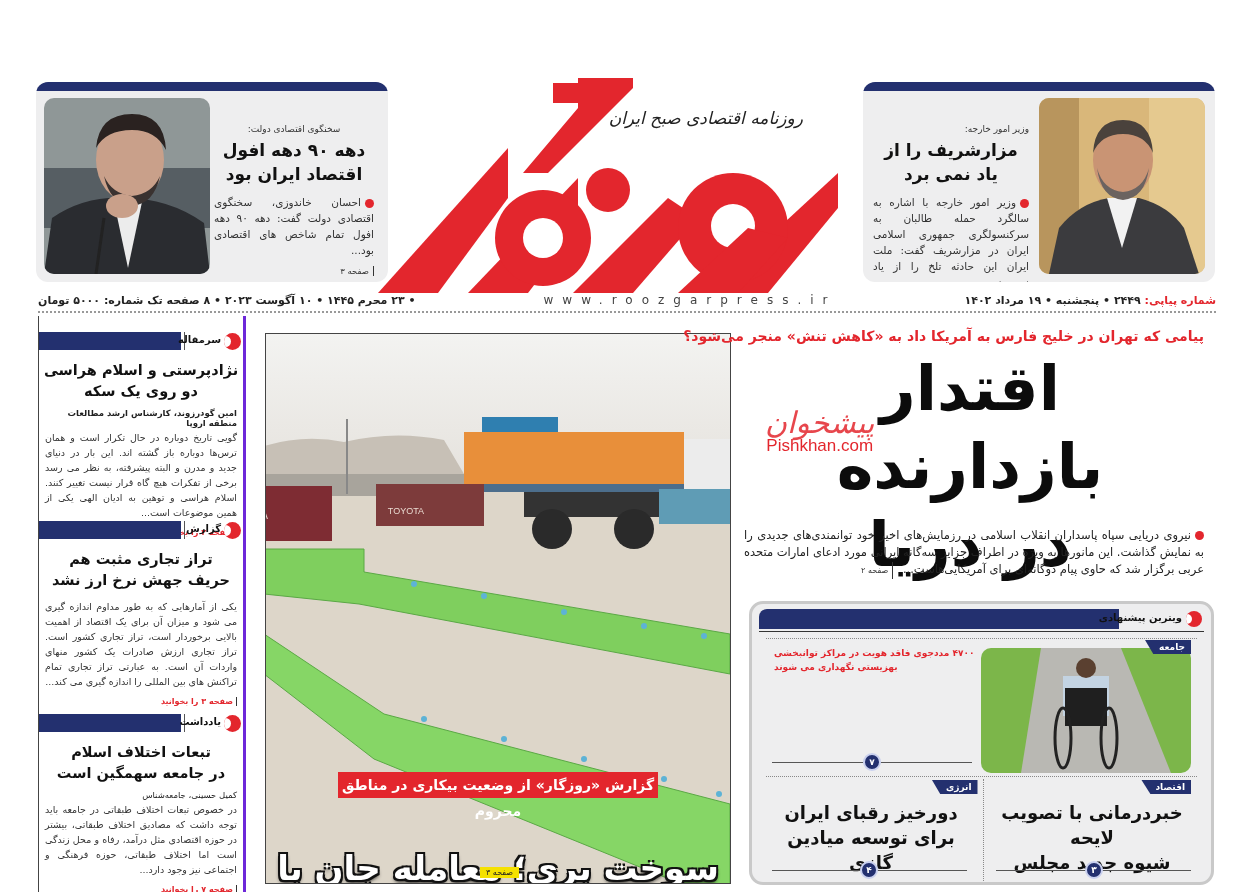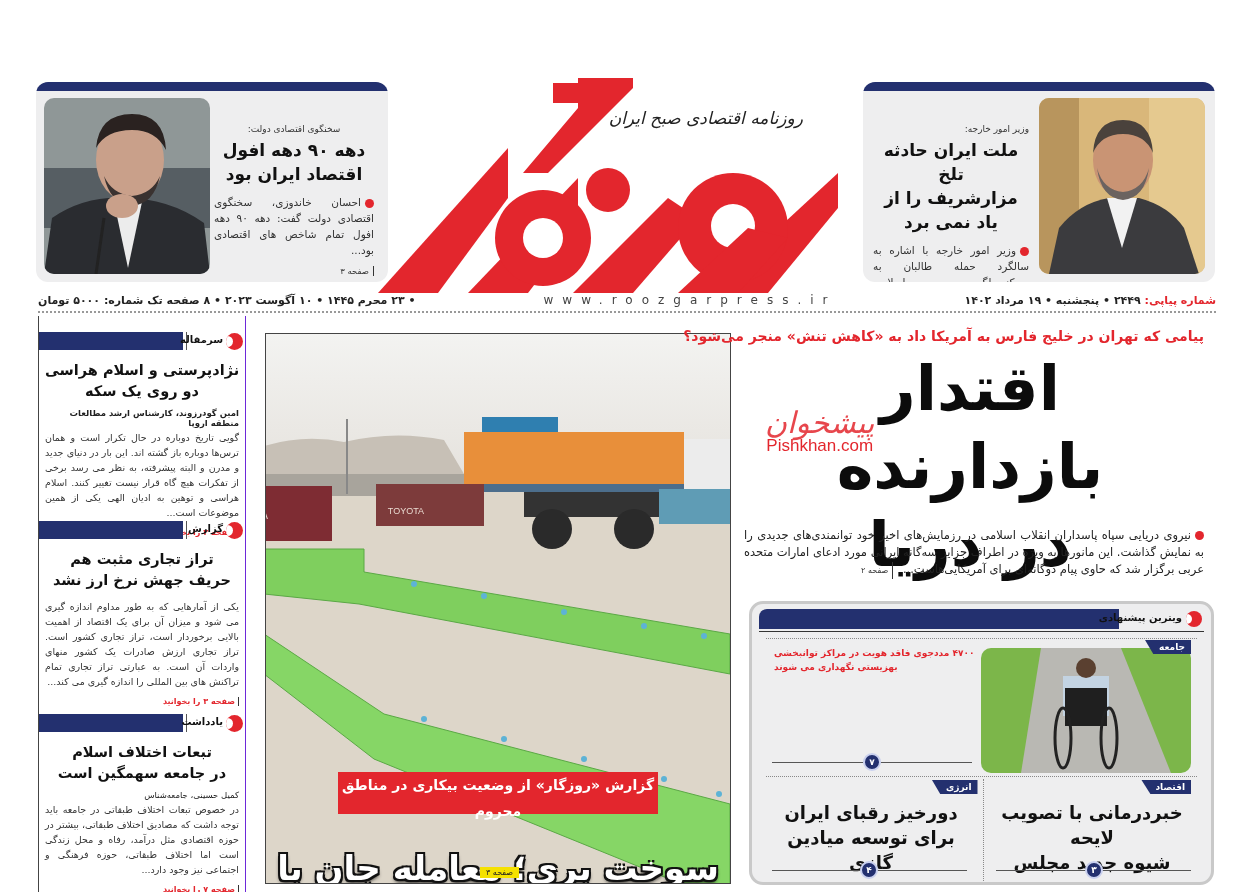--- a/index.html
+++ b/index.html
@@ -28,36 +28,36 @@
 
   
   .strip { position: absolute; top: 291px; left: 38px; right: 34px; height: 18px; font-size: 11px; font-weight: bold; display: flex; align-items: center; justify-content: space-between; }
   .strip .right { color: #222; }
   .strip .right .lbl { color: #e3262d; }
   .strip .url { font-size: 12px; letter-spacing: 9px; color: #444; direction: ltr; font-weight: normal; }
   .strip .left { color: #222; }
   .dots-line { position: absolute; top: 311px; left: 38px; right: 34px; border-top: 2px dotted #999; }
 
   
-  .leftcol { position: absolute; left: 38px; top: 316px; width: 208px; height: 576px; border-left: 1px solid #444; border-right: 1px solid #6d28d9; }
+  .leftcol { position: absolute; left: 38px; top: 316px; width: 208px; height: 576px; border-left: 1px solid #444; border-right: 3px solid #6d28d9; }
   .sec { position: absolute; left: 0; right: 0; }
   .sec-head { position: relative; height: 18px; display: flex; align-items: center; }
   .sec-head .navy { position: absolute; left: 0; right: 62px; top: 0; height: 18px; background: #23306f; }
   .sec-head .navy::after { content:""; position:absolute; right:-4px; top:0; width:1px; height:18px; background:#555; }
   .sec-head .label { position: absolute; right: 22px; top: 2px; font-size: 10px; font-weight: bold; color: #111; }
   .sec-head .ico { position: absolute; right: 2px; top: 1px; width: 17px; height: 17px; border-radius: 50%; background: #e3262d; overflow: hidden; }
   .sec-head .ico::after { content:""; position:absolute; left:-4px; top:3px; width:11px; height:11px; background:#fff; border-radius:50%; }
   .sec-title { text-align: center; font-size: 14.5px; font-weight: bold; line-height: 21px; margin-top: 10px; color: #111; }
   .sec-author { font-size: 8.5px; font-weight: bold; margin: 6px 6px 2px 4px; color: #222; }
   .sec-body { font-size: 9.5px; line-height: 15px; color: #333; text-align: justify; margin: 0 6px 0 6px; }
   .sec-ref { font-size: 8px; color: #e3262d; font-weight: bold; margin: 6px 6px 0 0; border-right: 1.5px solid #333; padding-right: 3px; display: inline-block; }
 
   
   .center { position: absolute; left: 265px; top: 333px; width: 466px; height: 551px; border: 1.5px solid #444; overflow: hidden; background: #e8e2d6; }
-  .center .sub-red { position: absolute; left: 72px; right: 72px; top: 438px; height: 42px; background: #e3262d; color: #fff; font-size: 14px; font-weight: bold; text-align: center; line-height: 26px; }
+  .center .sub-red { position: absolute; left: 72px; right: 72px; top: 438px; height: 26px; background: #e3262d; color: #fff; font-size: 14px; font-weight: bold; text-align: center; line-height: 26px; }
   .center .big { position: absolute; left: 0; right: 0; top: 470px; text-align: center; font-size: 34px; font-weight: bold; color: #fff; text-shadow: -2px -2px 0 #111, 2px -2px 0 #111, -2px 2px 0 #111, 2px 2px 0 #111, 0 3px 4px #000; margin-top: 44px; }
   .center .pg { position: absolute; left: 214px; top: 533px; background: #f5e100; font-size: 8px; padding: 1px 6px; color: #222; }
 
   
   .kicker-red { position: absolute; right: 46px; top: 328px; font-size: 14px; font-weight: bold; color: #e3262d; }
   .headline { position: absolute; right: 60px; top: 350px; width: 440px; text-align: center; font-size: 62px; font-weight: 900; line-height: 78px; color: #0c0c0c; letter-spacing: 1px; }
   .watermark { position: absolute; left: 765px; top: 405px; color: #e3262d; text-align: center; }
   .watermark .fa { font-family: "DejaVu Serif", serif; font-size: 30px; font-style: italic; opacity: .85; }
   .watermark .en { font-family: "Liberation Sans", sans-serif; font-size: 17px; direction: ltr; margin-top: -4px; }
   .lead { position: absolute; right: 46px; top: 527px; width: 460px; font-size: 11.5px; line-height: 17px; color: #222; text-align: justify; }
@@ -93,21 +93,20 @@
       <rect x="110" y="0" width="56" height="176" fill="#e5c98f"></rect>
       <path d="M10 176 L20 130 Q40 105 70 100 L100 100 Q130 108 145 130 L160 176 Z" fill="#3b3b3e"></path>
       <path d="M68 100 L83 150 L98 100 Z" fill="#f2f2f2"></path>
       <ellipse cx="84" cy="62" rx="30" ry="38" fill="#c99474"></ellipse>
       <path d="M54 55 Q56 22 84 22 Q112 22 114 55 Q106 36 84 36 Q62 36 54 55 Z" fill="#4a423c"></path>
       <path d="M58 70 Q62 100 84 102 Q106 100 110 70 Q104 92 84 94 Q64 92 58 70 Z" fill="#6b6360"></path>
     </svg>
   </div>
   <div class="txt" style="right:186px; width:156px;">
     <div class="kicker" style="text-align:right;">وزیر امور خارجه:</div>
-    <div class="tb-title">ملت ایران حادثه تلخ</div>
     <div class="tb-title">مزارشریف را از یاد نمی برد</div>
     <div class="tb-body"><span class="bullet"></span><span>وزیر امور خارجه با اشاره به سالگرد حمله طالبان به سرکنسولگری جمهوری اسلامی ایران در مزارشریف گفت: ملت ایران این حادثه تلخ را از یاد نمی‌برد...</span></div>
 
   </div>
 </div>
 
 <div class="topbox" style="left:36px;">
   <div class="bar"></div>
   <div class="photo" style="left:8px;">
     <svg width="166" height="176" viewBox="0 0 166 176">

